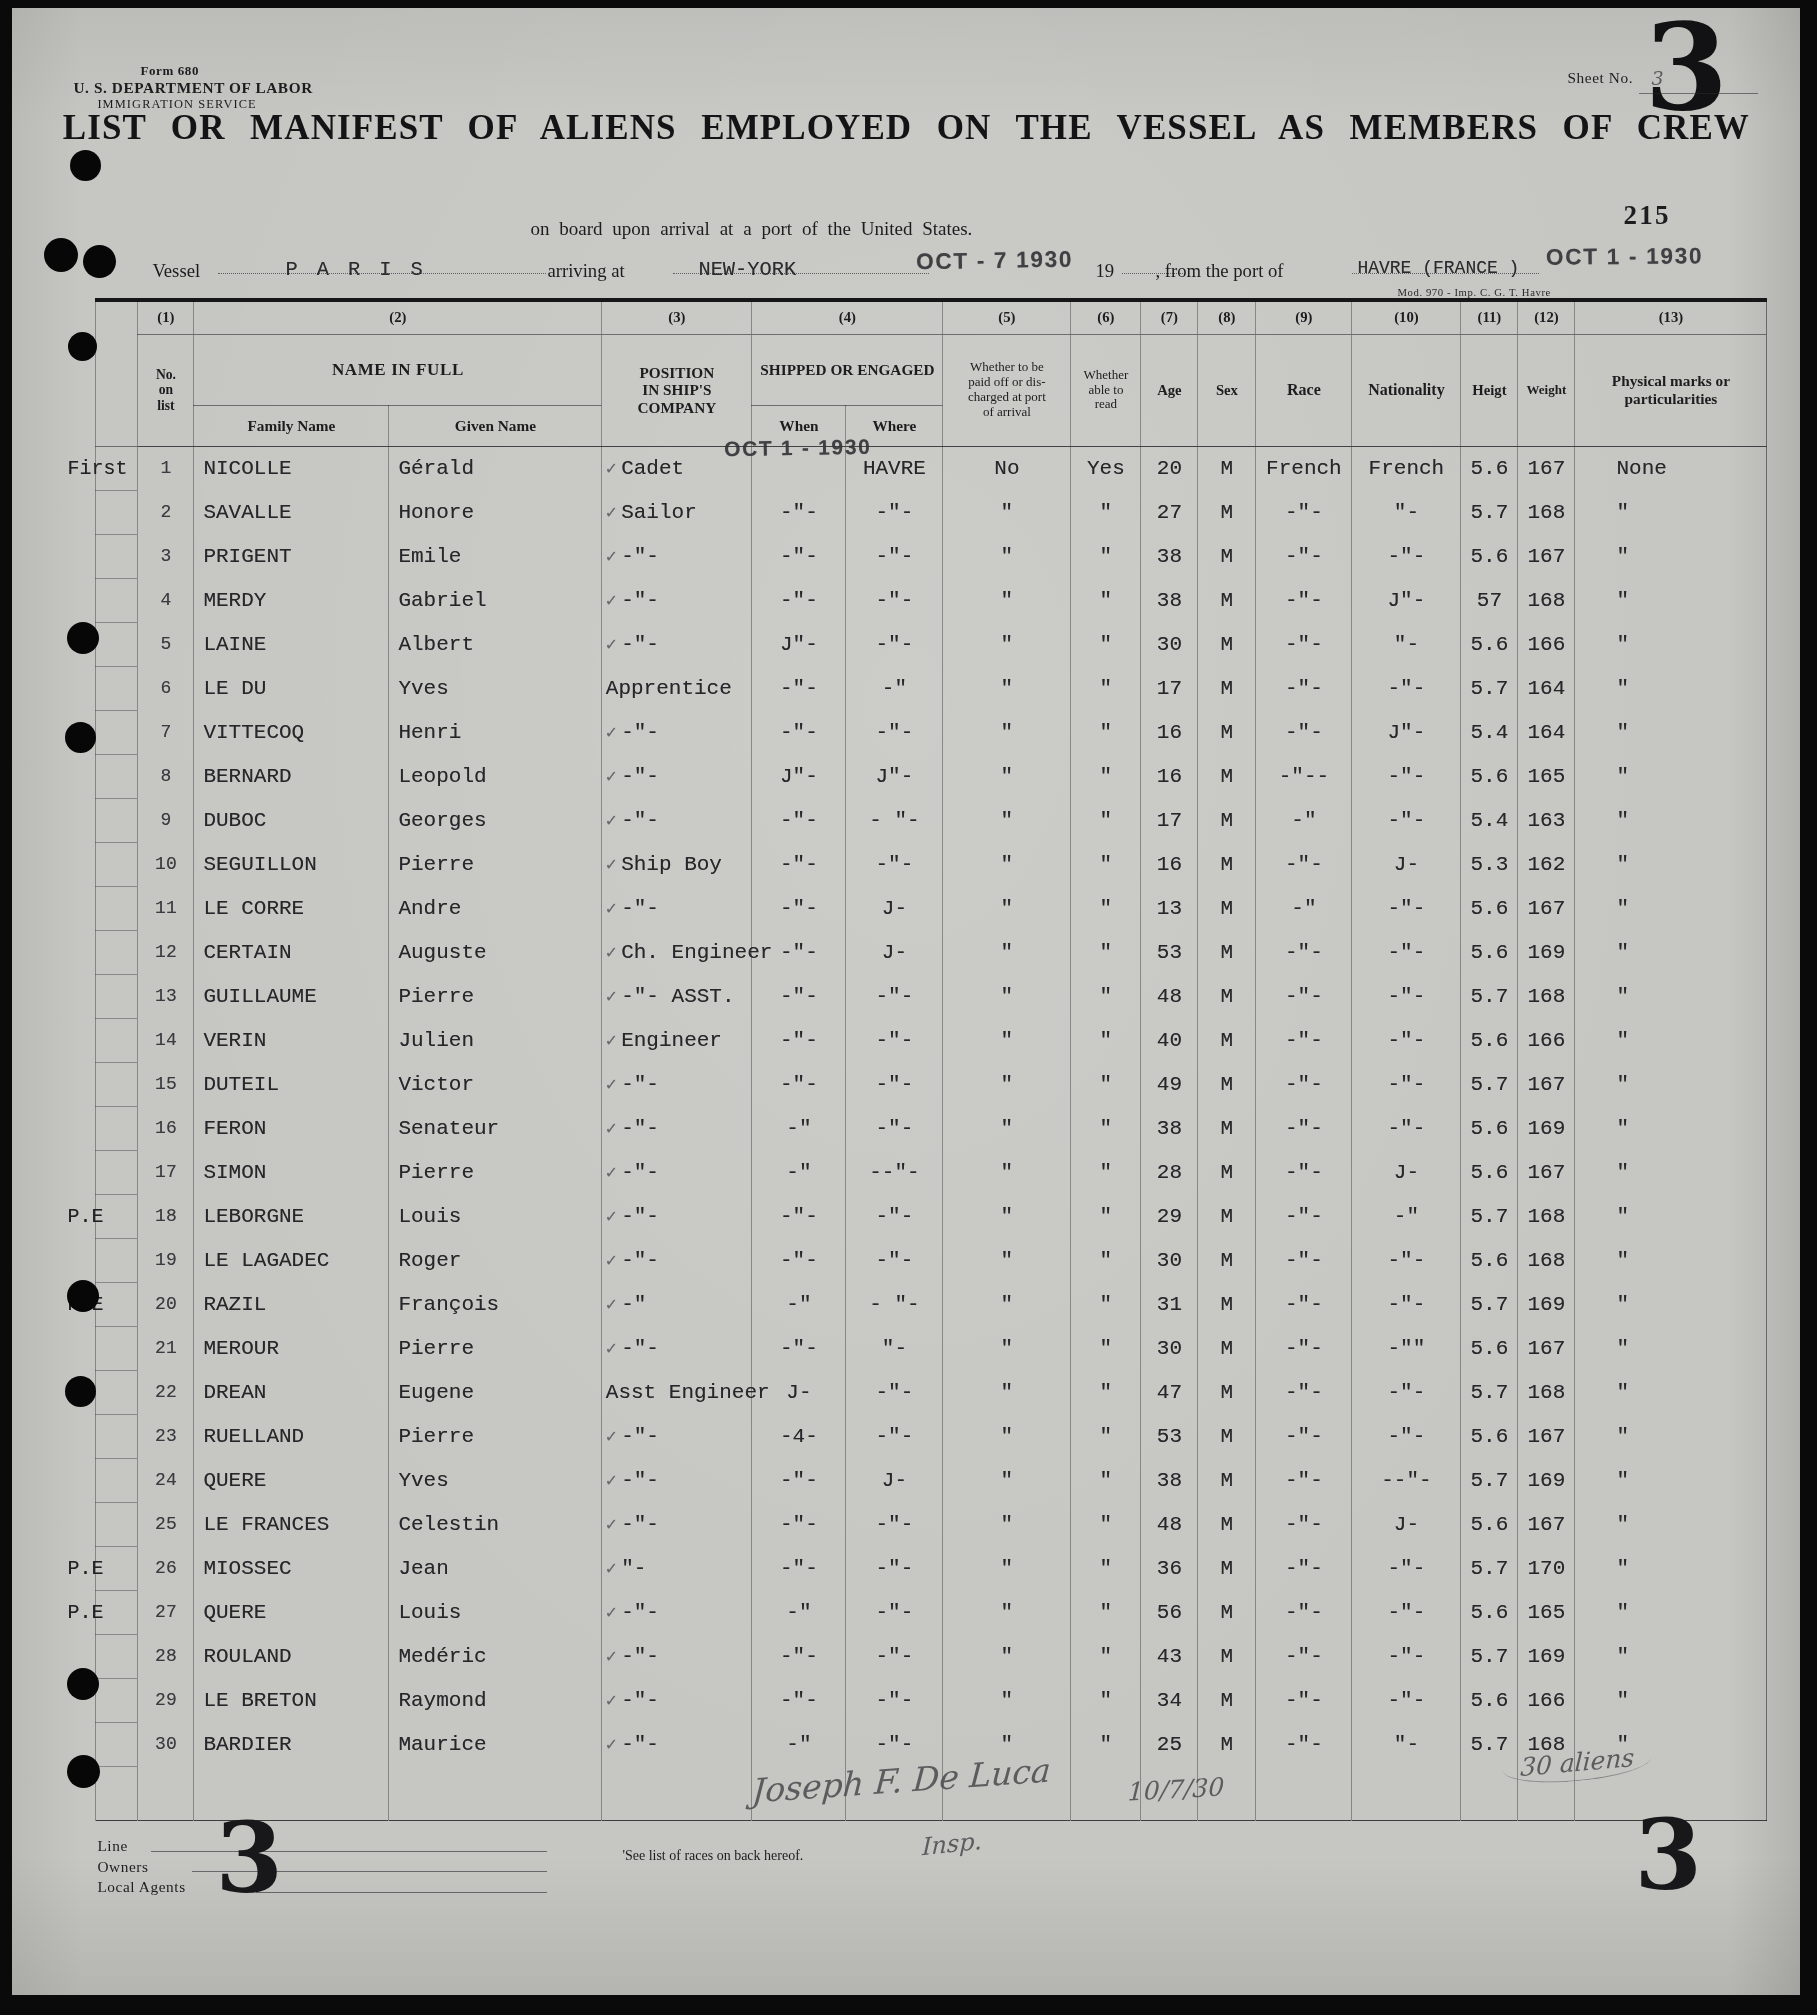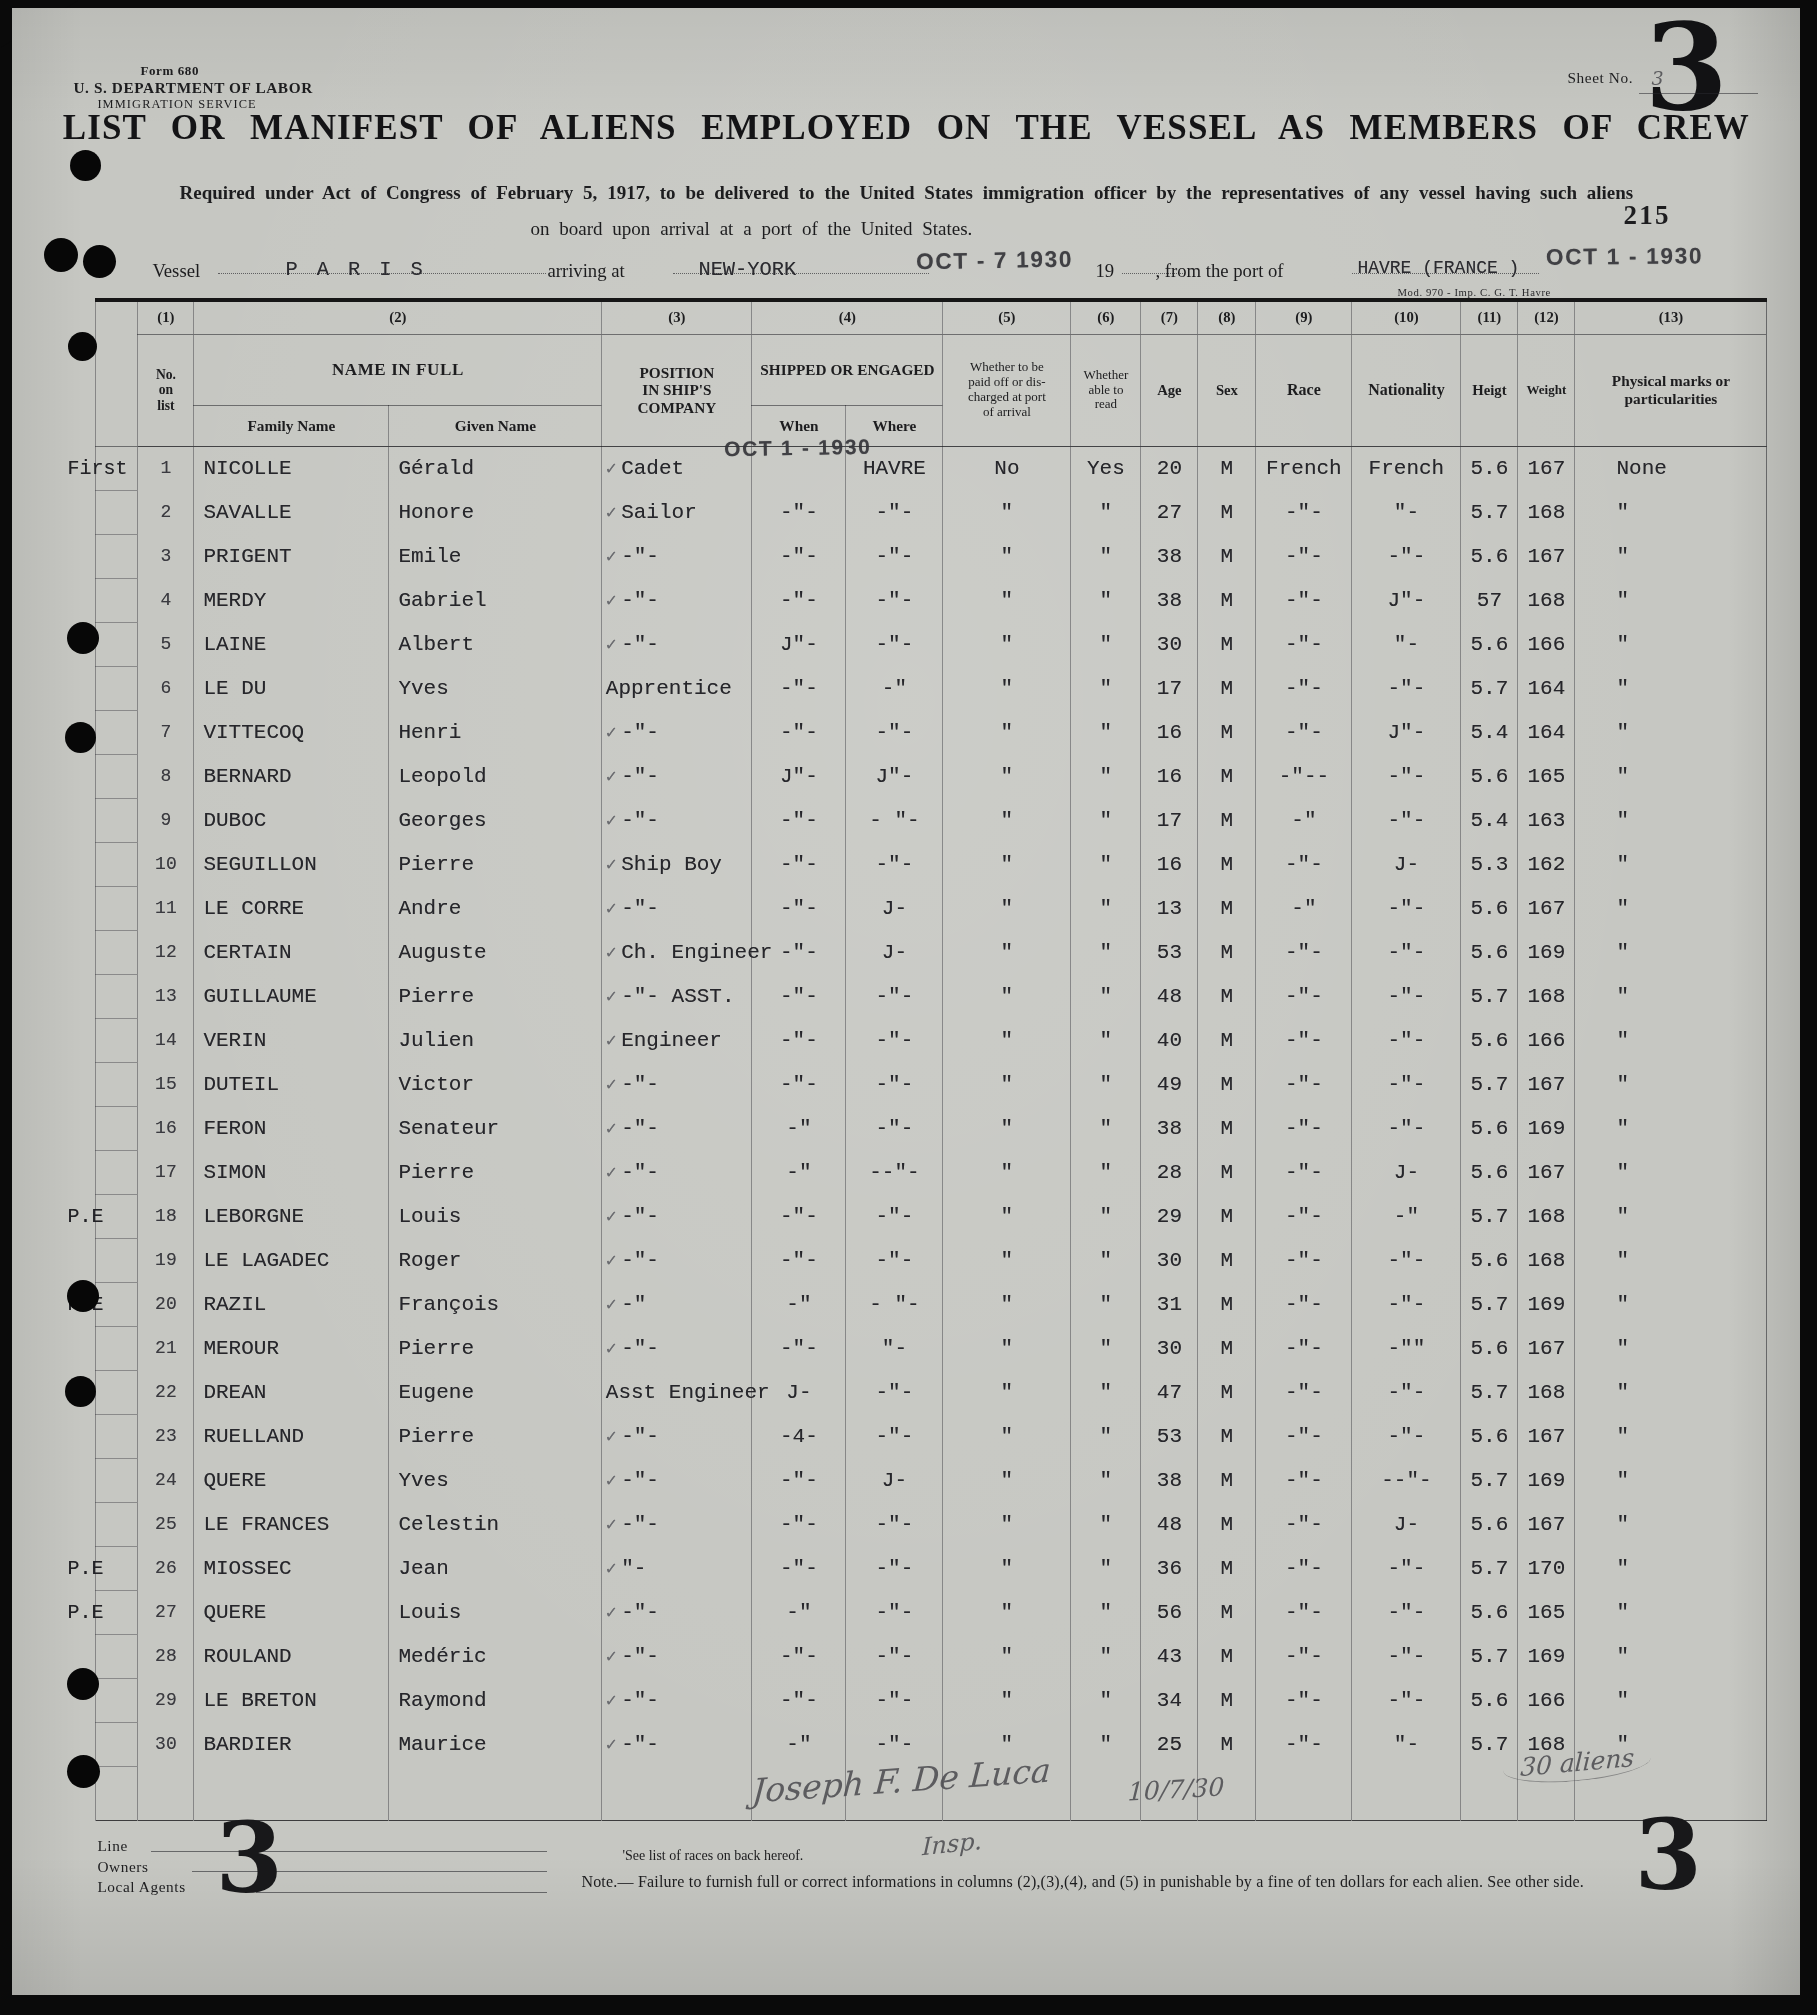--- a/index.html
+++ b/index.html
@@ -130,21 +130,20 @@
     <div class="l2">U. S. DEPARTMENT OF LABOR</div>
     <div class="l3">IMMIGRATION SERVICE</div>
   </div>
 
   <div class="big3-tr">3</div>
   <div class="sheet-no">Sheet No.</div>
   <div class="sheet-no-val hand" style="position: absolute; left: 1639px; top: 59px; font-size: 19px;">3</div>
   <div class="sheet-rule"></div>
 
   <div class="doc-title">LIST OR MANIFEST OF ALIENS EMPLOYED ON THE VESSEL AS MEMBERS OF CREW</div>
-  <div class="doc-sub1">Required under Act of Congress of February 5, 1917, to be delivered to the United States immigration officer by the representatives of any vessel having such aliens</div>
   <div class="doc-sub2">on board upon arrival at a port of the United States.</div>
   <div class="page-stamp">215</div>
 
   <div class="vessel-label" style="left:140px; top:252px;">Vessel</div>
   <div class="vrule" style="left:206px; top:265px; width:328px;"></div>
   <div class="typed typed-val" style="left:273px; top:250px; letter-spacing:3.4px;">P A R I S</div>
   <div class="vessel-label" style="left:535px; top:252px;">arriving at</div>
   <div class="vrule" style="left:661px; top:265px; width:256px;"></div>
   <div class="typed typed-val" style="left:686px; top:250px;">NEW-YORK</div>
   <div class="stamp" style="left:904px; top:240px; transform:rotate(-1deg);">OCT - 7 1930</div>
@@ -804,21 +803,20 @@
   <div class="hand aliens-note">30 aliens</div>
 
   <div class="f-label" style="left:85px; top:1829px;text-align:center;">Line</div>
   <div class="frule" style="left:139px; top:1843px; width:396px;"></div>
   <div class="f-label" style="left:85px; top:1850px;">Owners</div>
   <div class="frule" style="left:180px; top:1863px; width:355px;"></div>
   <div class="f-label" style="left:85px; top:1870px;">Local Agents</div>
   <div class="frule" style="left:244px; top:1884px; width:291px;"></div>
   <div class="big3-b" style="left:203px; top:1802px;">3</div>
   <div class="races-note">'See list of races on back hereof.</div>
-  <div class="penalty-note">Note.— Failure to furnish full or correct informations in columns (2),(3),(4), and (5) in punishable by a fine of ten dollars for each alien. See other side.</div>
   <div class="big3-b" style="left:1622px; top:1799px;">3</div>
 
 </div>
 
 <div class="hole" style="left:70px; top:150px; width:31px; height:31px;"></div>
 <div class="hole" style="left:44px;  top:238px; width:34px; height:34px;"></div>
 <div class="hole" style="left:83px; top:245px; width:33px; height:33px;"></div>
 <div class="hole" style="left:68px; top:332px; width:29px; height:29px;"></div>
 <div class="hole" style="left:67px; top:622px; width:32px; height:32px;"></div>
 <div class="hole" style="left:65px; top:722px; width:31px; height:31px;"></div>

